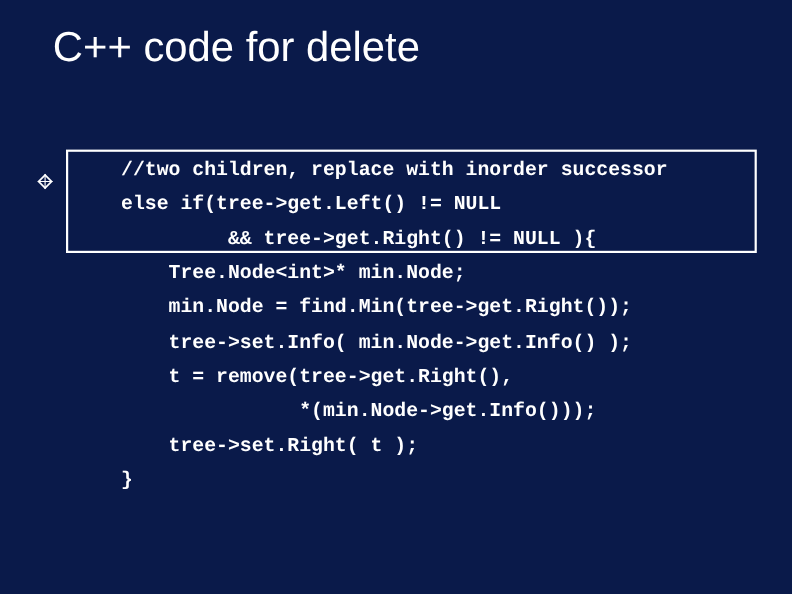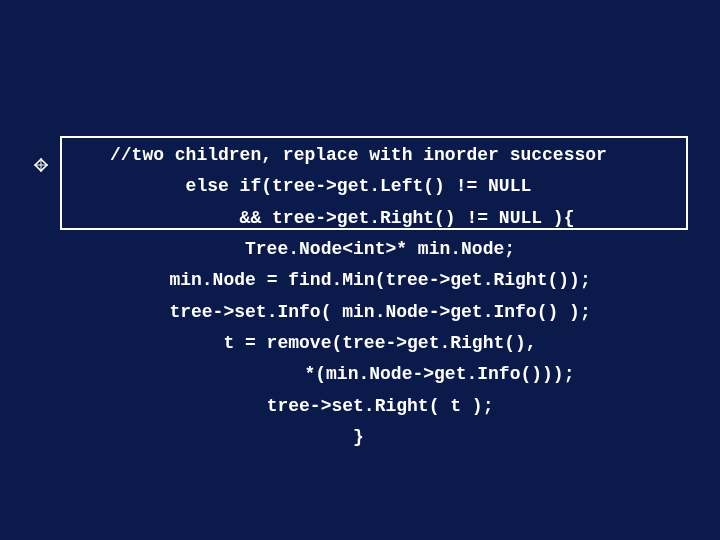--- a/index.html
+++ b/index.html
@@ -38,38 +38,38 @@
   .code-block {
     position: absolute;
     top: 140px;
     left: 110px;
     font-family: "Courier New", Courier, monospace;
     font-size: 18px;
     font-weight: bold;
     color: #ffffff;
     line-height: 1.74;
     white-space: pre;
-    text-align: center;
   }
   .highlight-box {
     position: absolute;
     top: 136px;
     left: 60px;
     width: 628px;
     height: 94px;
     border: 2px solid #ffffff;
     box-sizing: border-box;
     background: transparent;
   }
 </style>
 </head>
 <body>
 
 <div class="slide">
 
+  <div class="title">C++ code for delete</div>
 
   <div class="bullet-icon">
     <svg width="14" height="14" viewBox="0 0 14 14">
       <polygon points="7,0 14,7 7,14 0,7" fill="#ffffff"></polygon>
       <polygon points="7,2.2 11.8,7 7,11.8 2.2,7" fill="#0a1a4a"></polygon>
       <line x1="7" y1="0" x2="7" y2="14" stroke="#ffffff" stroke-width="1"></line>
       <line x1="0" y1="7" x2="14" y2="7" stroke="#ffffff" stroke-width="1"></line>
     </svg>
   </div>
 

